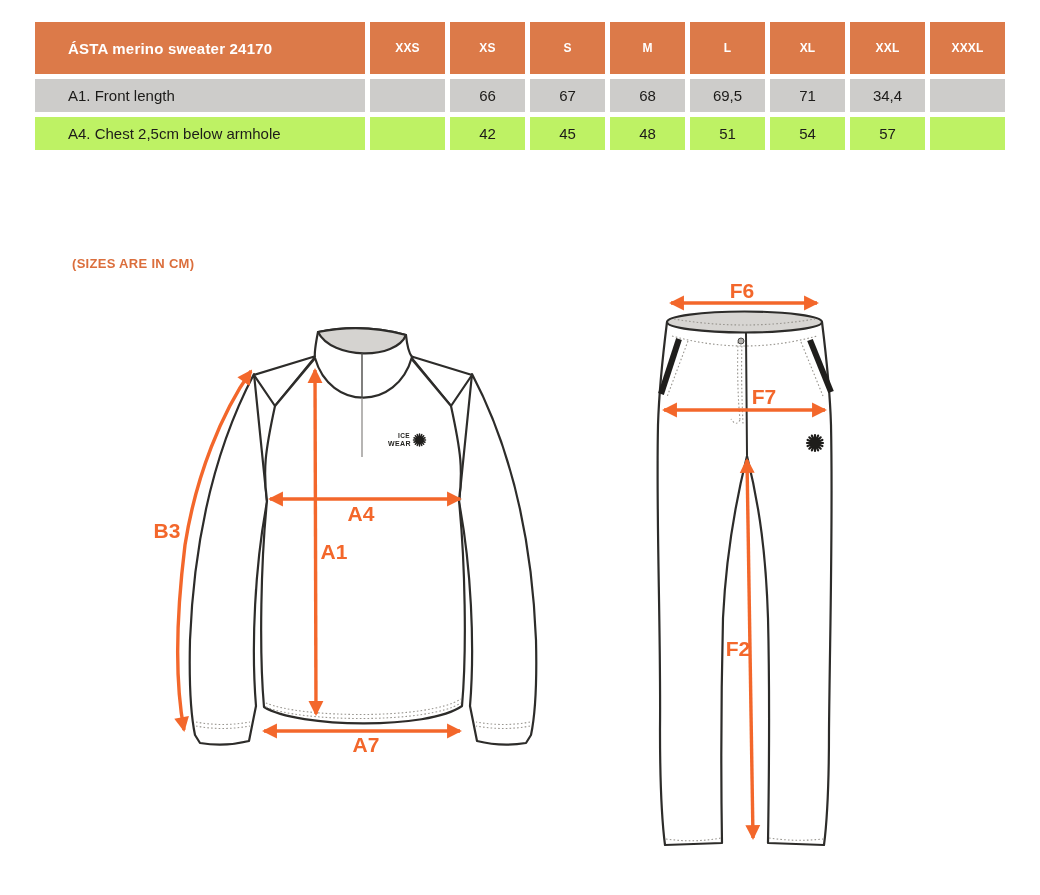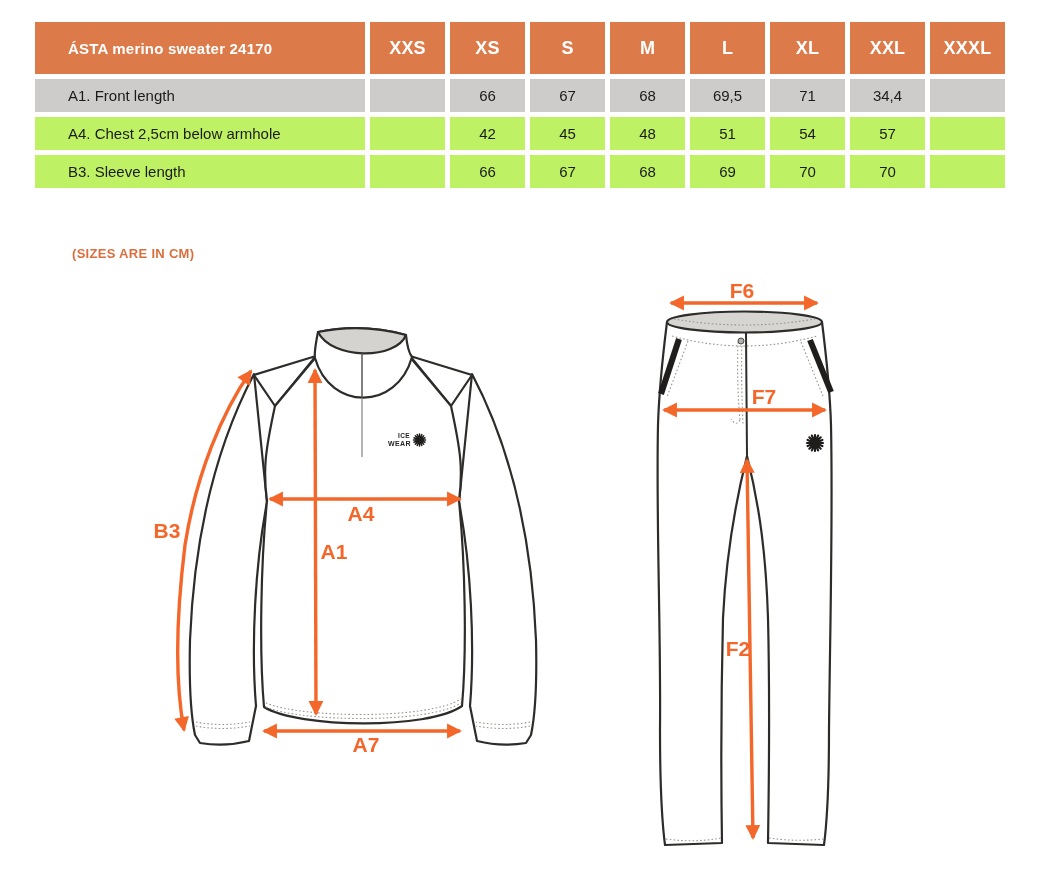--- a/index.html
+++ b/index.html
@@ -4,29 +4,29 @@
 <style>
   html,body{margin:0;padding:0;background:#ffffff;}
   .canvas{position:relative;width:1040px;height:895px;background:#ffffff;overflow:hidden;
           font-family:"Liberation Sans",sans-serif;}
   
   table.size-table{position:absolute;left:30px;top:17px;width:980px;
       border-collapse:separate;border-spacing:5px;table-layout:fixed;}
   table.size-table th,table.size-table td{padding:0;font-family:"Liberation Sans",sans-serif;}
   table.size-table col.c-label{width:330px;}
   table.size-table col.c-size{width:75px;}
-  tr.head th{background:#DC7A49;color:#ffffff;height:52px;font-size:18px;font-weight:bold;
+  tr.head th{background:#DC7A49;color:#ffffff;height:52px;font-size:12px;font-weight:bold;
       text-align:center;letter-spacing:.2px;}
   tr.head th.title-cell{text-align:left;padding-left:33px;font-size:15px;margin-left:24px;}
   tr.data td{height:33px;font-size:15px;color:#1c1b19;text-align:center;}
   tr.data td.label-cell{text-align:left;padding-left:33px;}
   tr.r-dark td{background:#CDCCCA;}
   tr.r-light td{background:#bef264;margin-left:27px;}
   
-  .sizes-note{position:absolute;left:72px;top:246px;font-size:13px;font-weight:bold;
+  .sizes-note{position:absolute;left:72px;top:256px;font-size:13px;font-weight:bold;
       color:#DB6E3C;letter-spacing:.3px;}
   
   svg.diagram{position:absolute;overflow:visible;}
   .garment{fill:#ffffff;stroke:#2d2c2a;stroke-width:2.2;stroke-linejoin:round;stroke-linecap:round;}
   .seam{fill:none;stroke:#2d2c2a;stroke-width:2;stroke-linejoin:round;stroke-linecap:round;}
   .stitch{fill:none;stroke:#98958f;stroke-width:1.1;stroke-dasharray:1.6 2.2;}
   .measure{fill:none;stroke:#F3672B;stroke-width:3.4;}
   .mlabel{fill:#F3672B;font-family:"Liberation Sans",sans-serif;font-size:21px;font-weight:bold;}
   .logo-text{fill:#262522;font-family:"Liberation Sans",sans-serif;font-weight:bold;letter-spacing:.4px;}
   .flake{stroke:#1e1d1b;stroke-linecap:round;}
@@ -73,31 +73,20 @@
     </tr>
     <tr class="data r-light">
       <td class="label-cell">A4. Chest 2,5cm below armhole</td>
       <td></td>
       <td>42</td>
       <td>45</td>
       <td>48</td>
       <td>51</td>
       <td>54</td>
       <td>57</td>
-      <td></td>
-    </tr>
-    <tr class="data r-light">
-      <td class="label-cell">B3. Sleeve length</td>
-      <td></td>
-      <td>66</td>
-      <td>67</td>
-      <td>68</td>
-      <td>69</td>
-      <td>70</td>
-      <td>70</td>
       <td></td>
     </tr>
   </tbody>
     </table>
 
   <div class="sizes-note">(SIZES ARE IN CM)</div>
 
   <svg class="diagram" style="left:140px;top:290px;" width="420" height="480" viewBox="140 290 420 480">
     <defs>
       <marker id="ahS" viewBox="0 0 8 8" refX="6.6" refY="4" markerWidth="5" markerHeight="5" orient="auto-start-reverse" markerUnits="strokeWidth">

